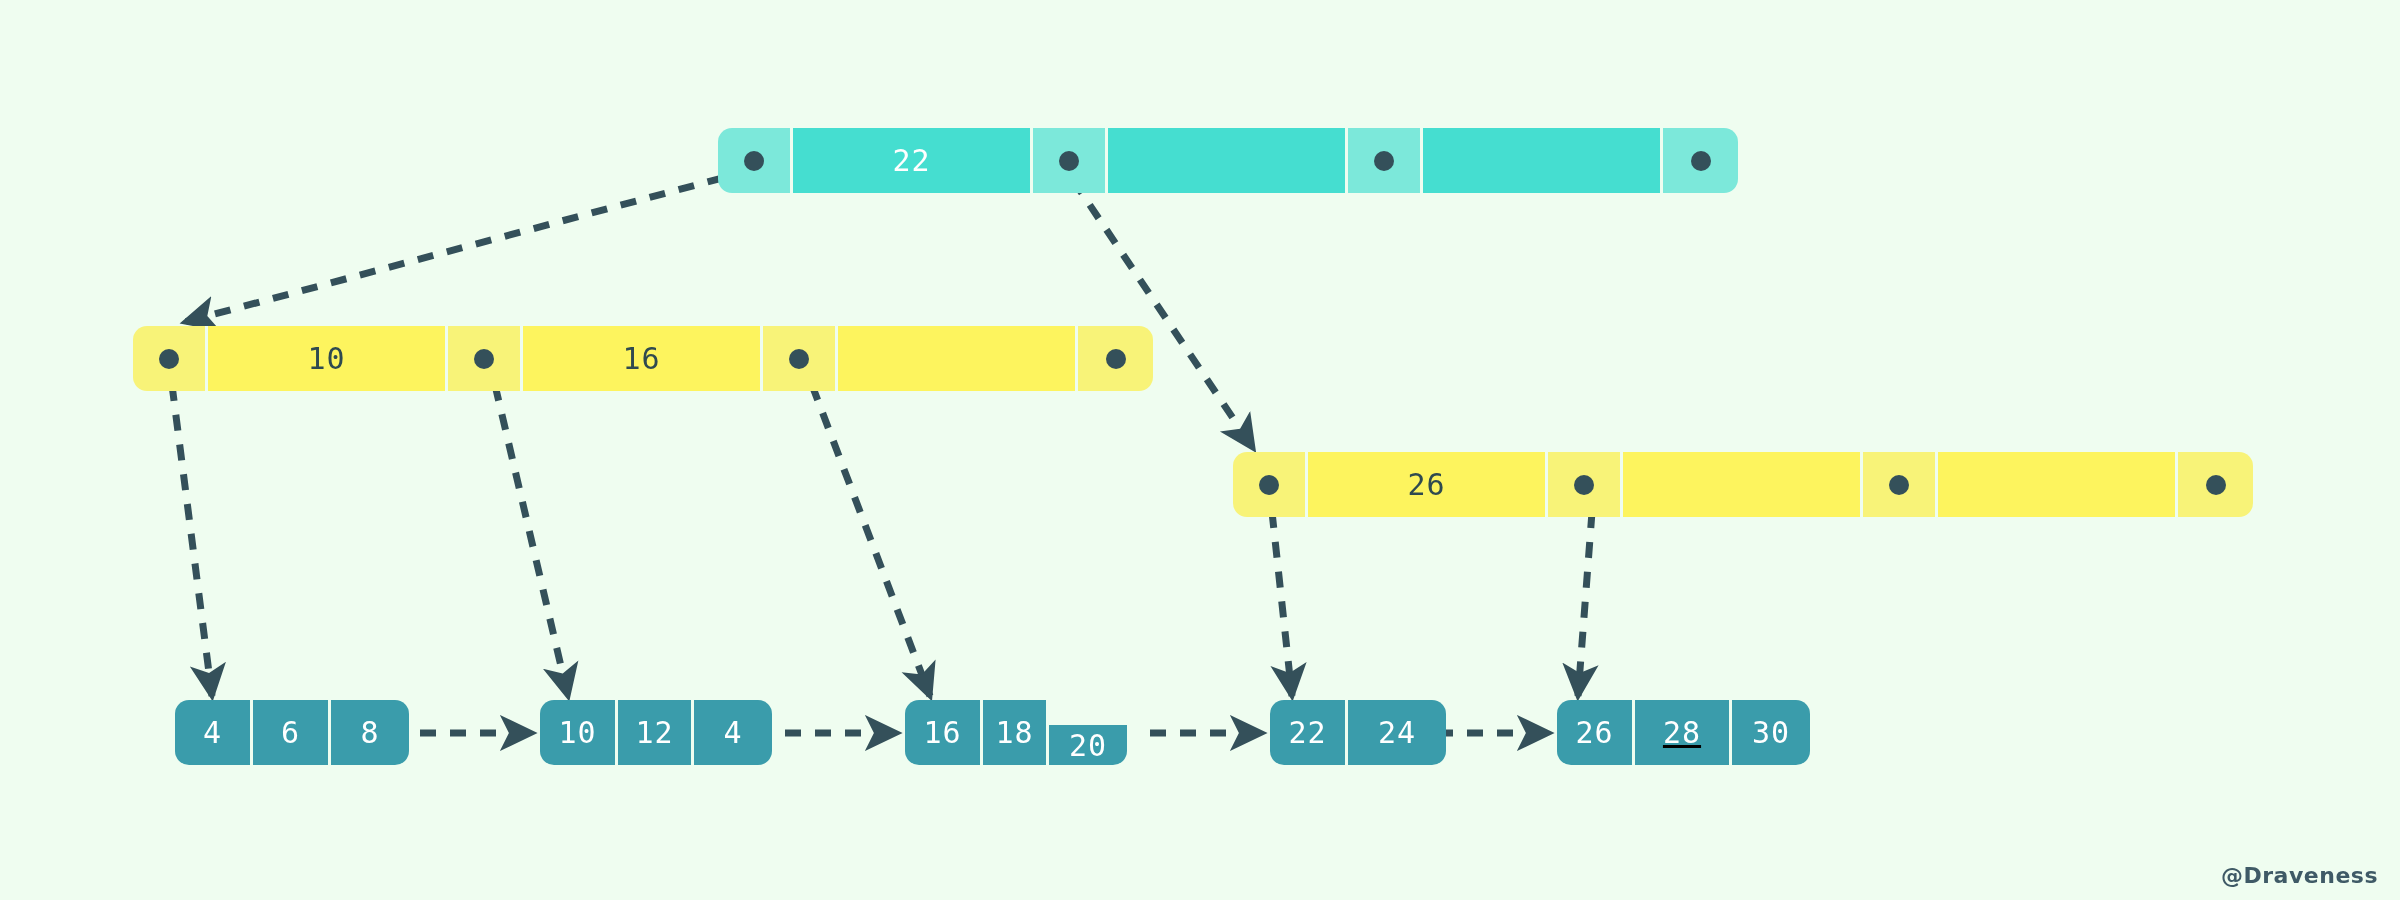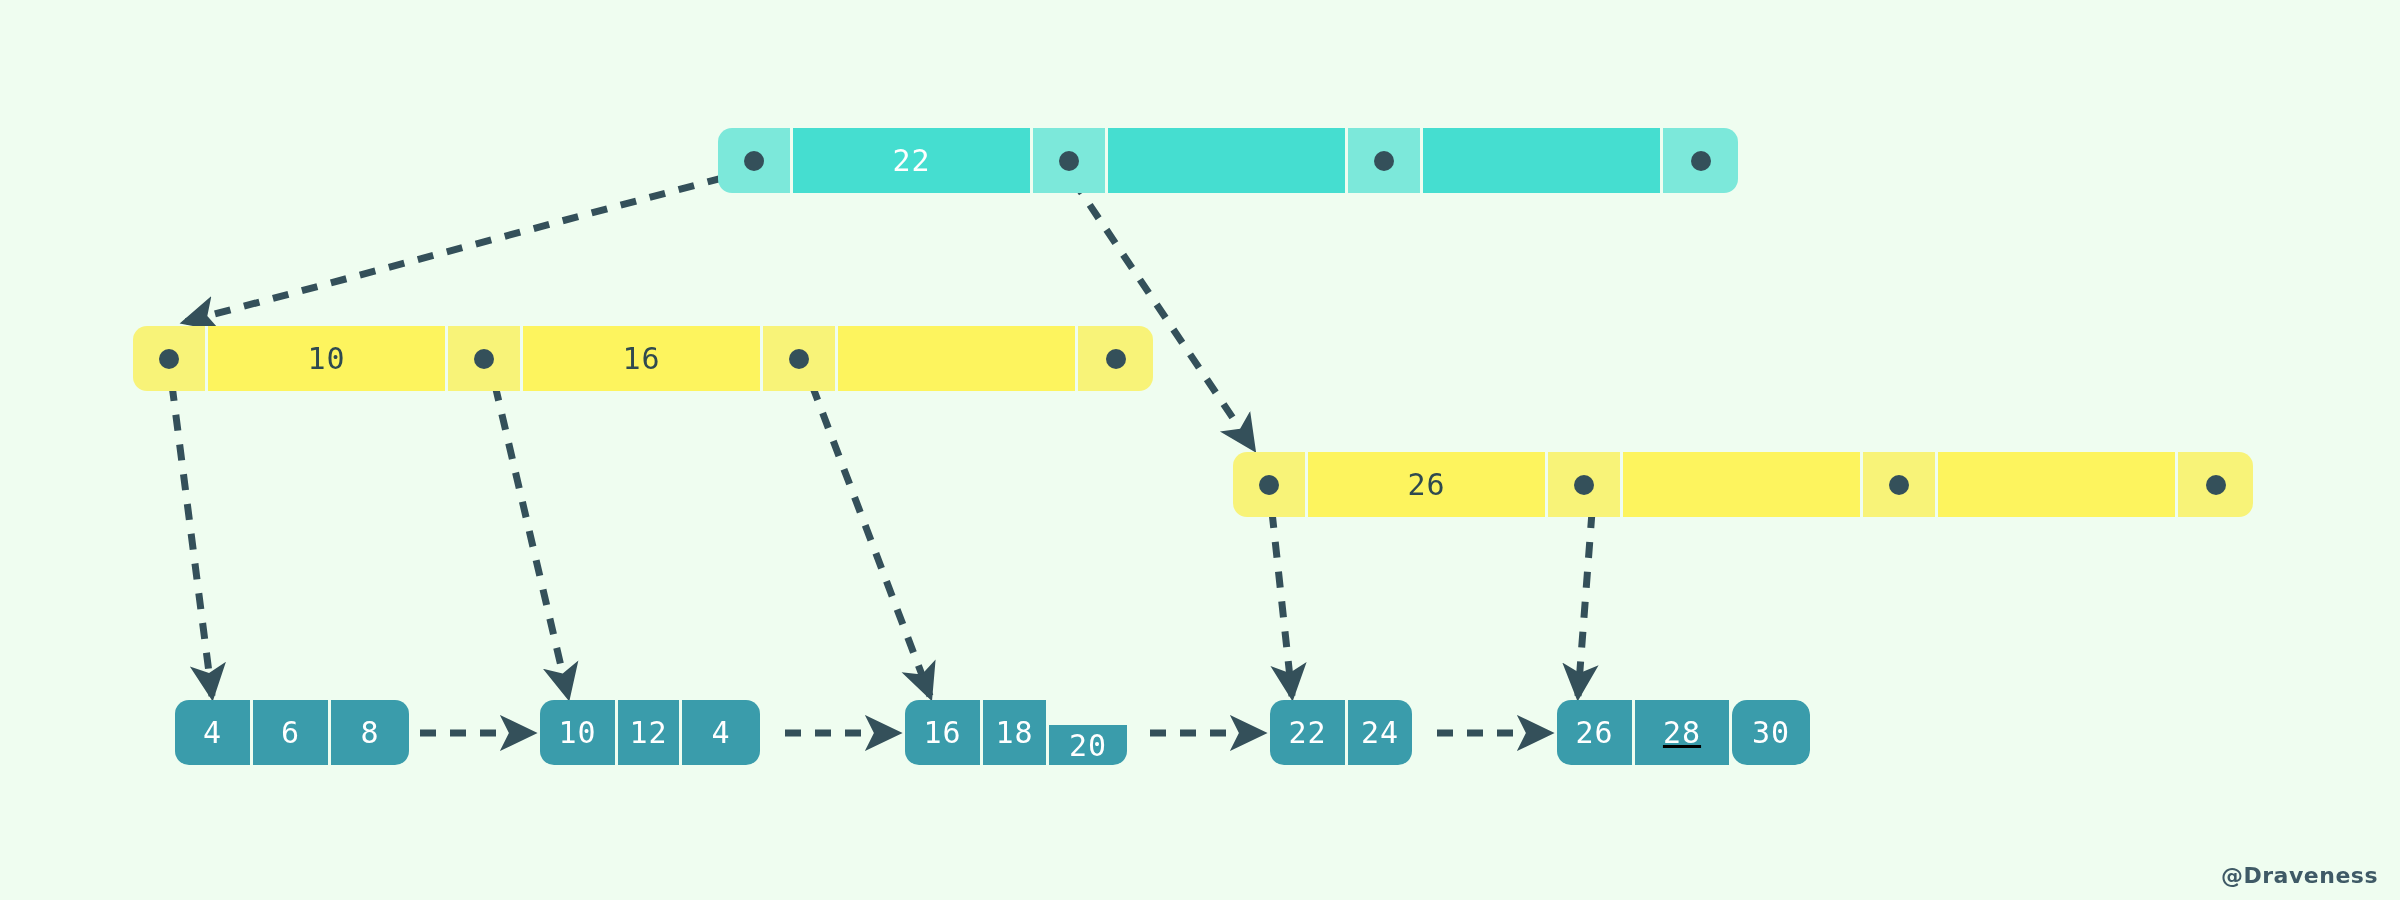--- a/index.html
+++ b/index.html
@@ -205,21 +205,21 @@
           <span class="keytext">6</span>
         </div>
         <div class="cell" style="width: 78px;">
           <span class="keytext">8</span>
         </div>
       </div>
       <div class="node node-leaf" style="left: 540px; top: 700px; height: 65px;">
         <div class="cell" style="width: 78px;">
           <span class="keytext">10</span>
         </div>
-        <div class="cell" style="width: 64px;">
+        <div class="cell" style="width: 76px;">
           <span class="keytext">12</span>
         </div>
         <div class="cell" style="width: 78px;">
           <span class="keytext">4</span>
         </div>
       </div>
       <div class="node node-leaf" style="left: 905px; top: 700px; height: 65px;">
         <div class="cell" style="width: 78px;">
           <span class="keytext">16</span>
         </div>
@@ -227,31 +227,31 @@
           <span class="keytext">18</span>
         </div>
         <div class="cell" style="width: 78px; margin-top: 25px;">
           <span class="keytext">20</span>
         </div>
       </div>
       <div class="node node-leaf" style="left: 1270px; top: 700px; height: 65px;">
         <div class="cell" style="width: 78px;">
           <span class="keytext">22</span>
         </div>
-        <div class="cell" style="width: 64px;">
+        <div class="cell" style="width: 98px;">
           <span class="keytext">24</span>
         </div>
       </div>
       <div class="node node-leaf" style="left: 1557px; top: 700px; height: 65px;">
         <div class="cell" style="width: 78px;">
           <span class="keytext">26</span>
         </div>
         <div class="cell" style="width: 97px; text-decoration: underline;">
           <span class="keytext">28</span>
         </div>
-        <div class="cell" style="width: 78px; border-radius: 15px;">
+        <div class="cell" style="width: 78px;">
           <span class="keytext">30</span>
         </div>
       </div>
     </div>
 
   <div class="watermark">@Draveness</div>
 </div>
 
 </body></html>

